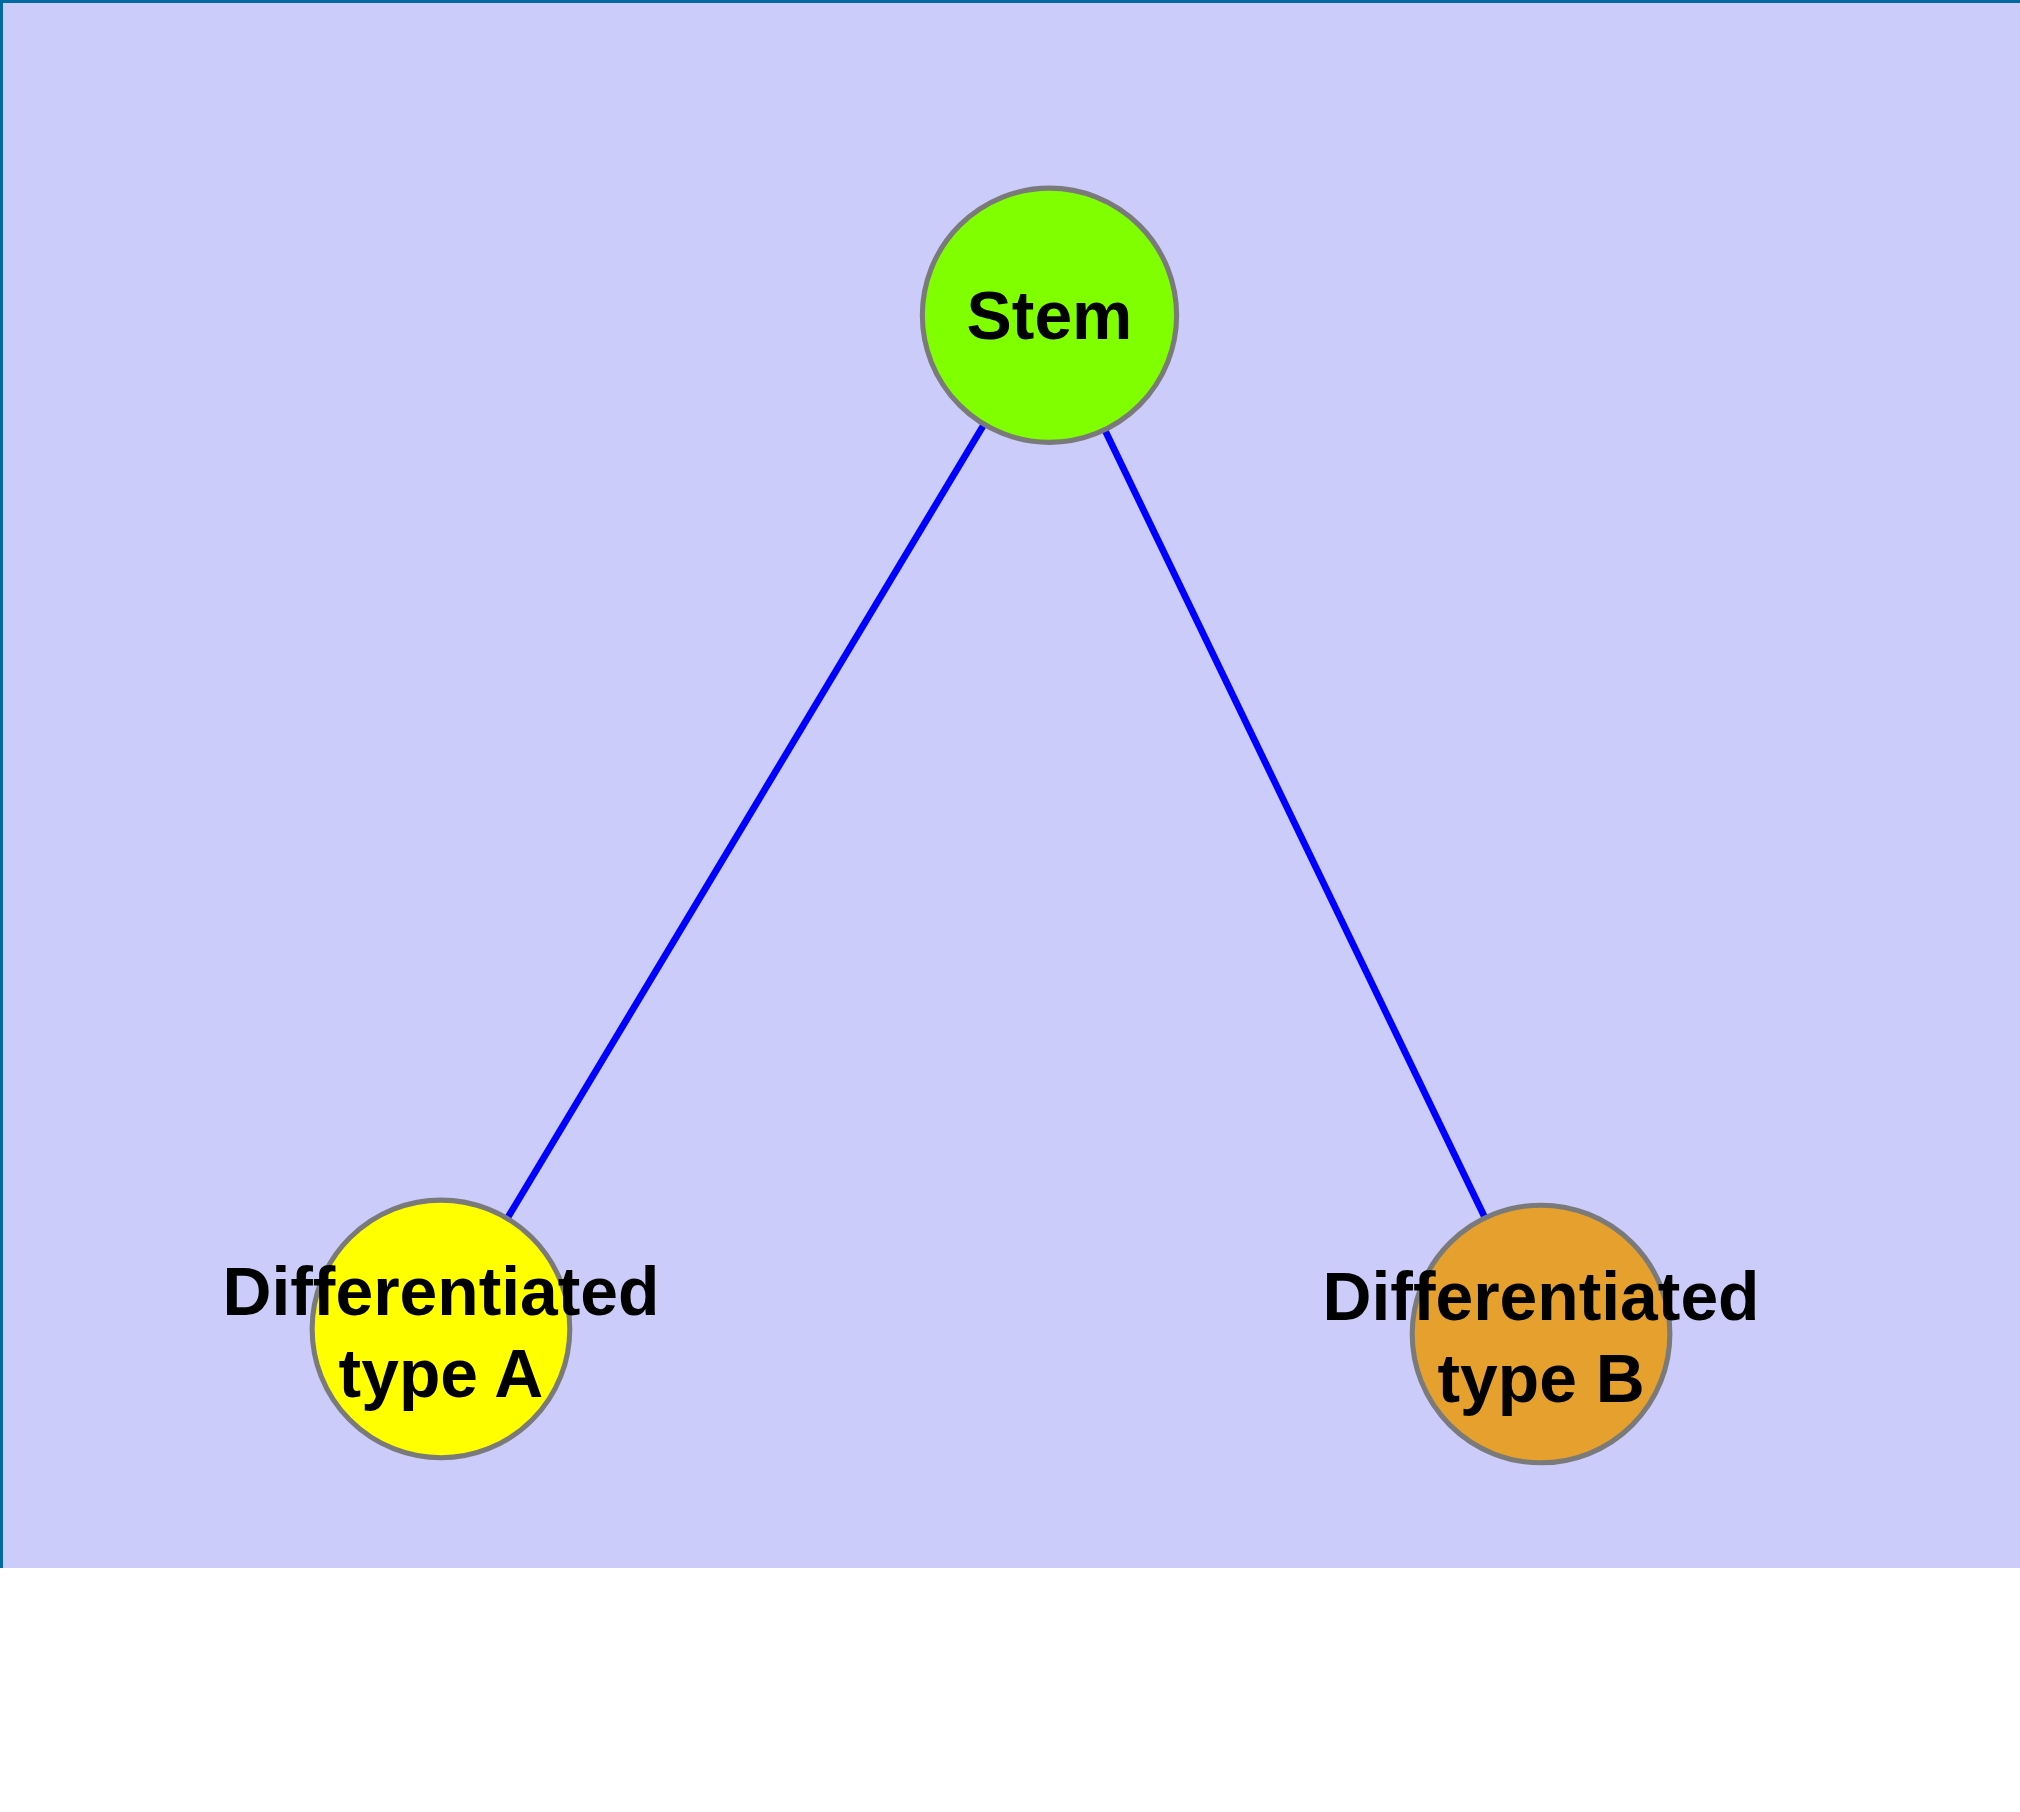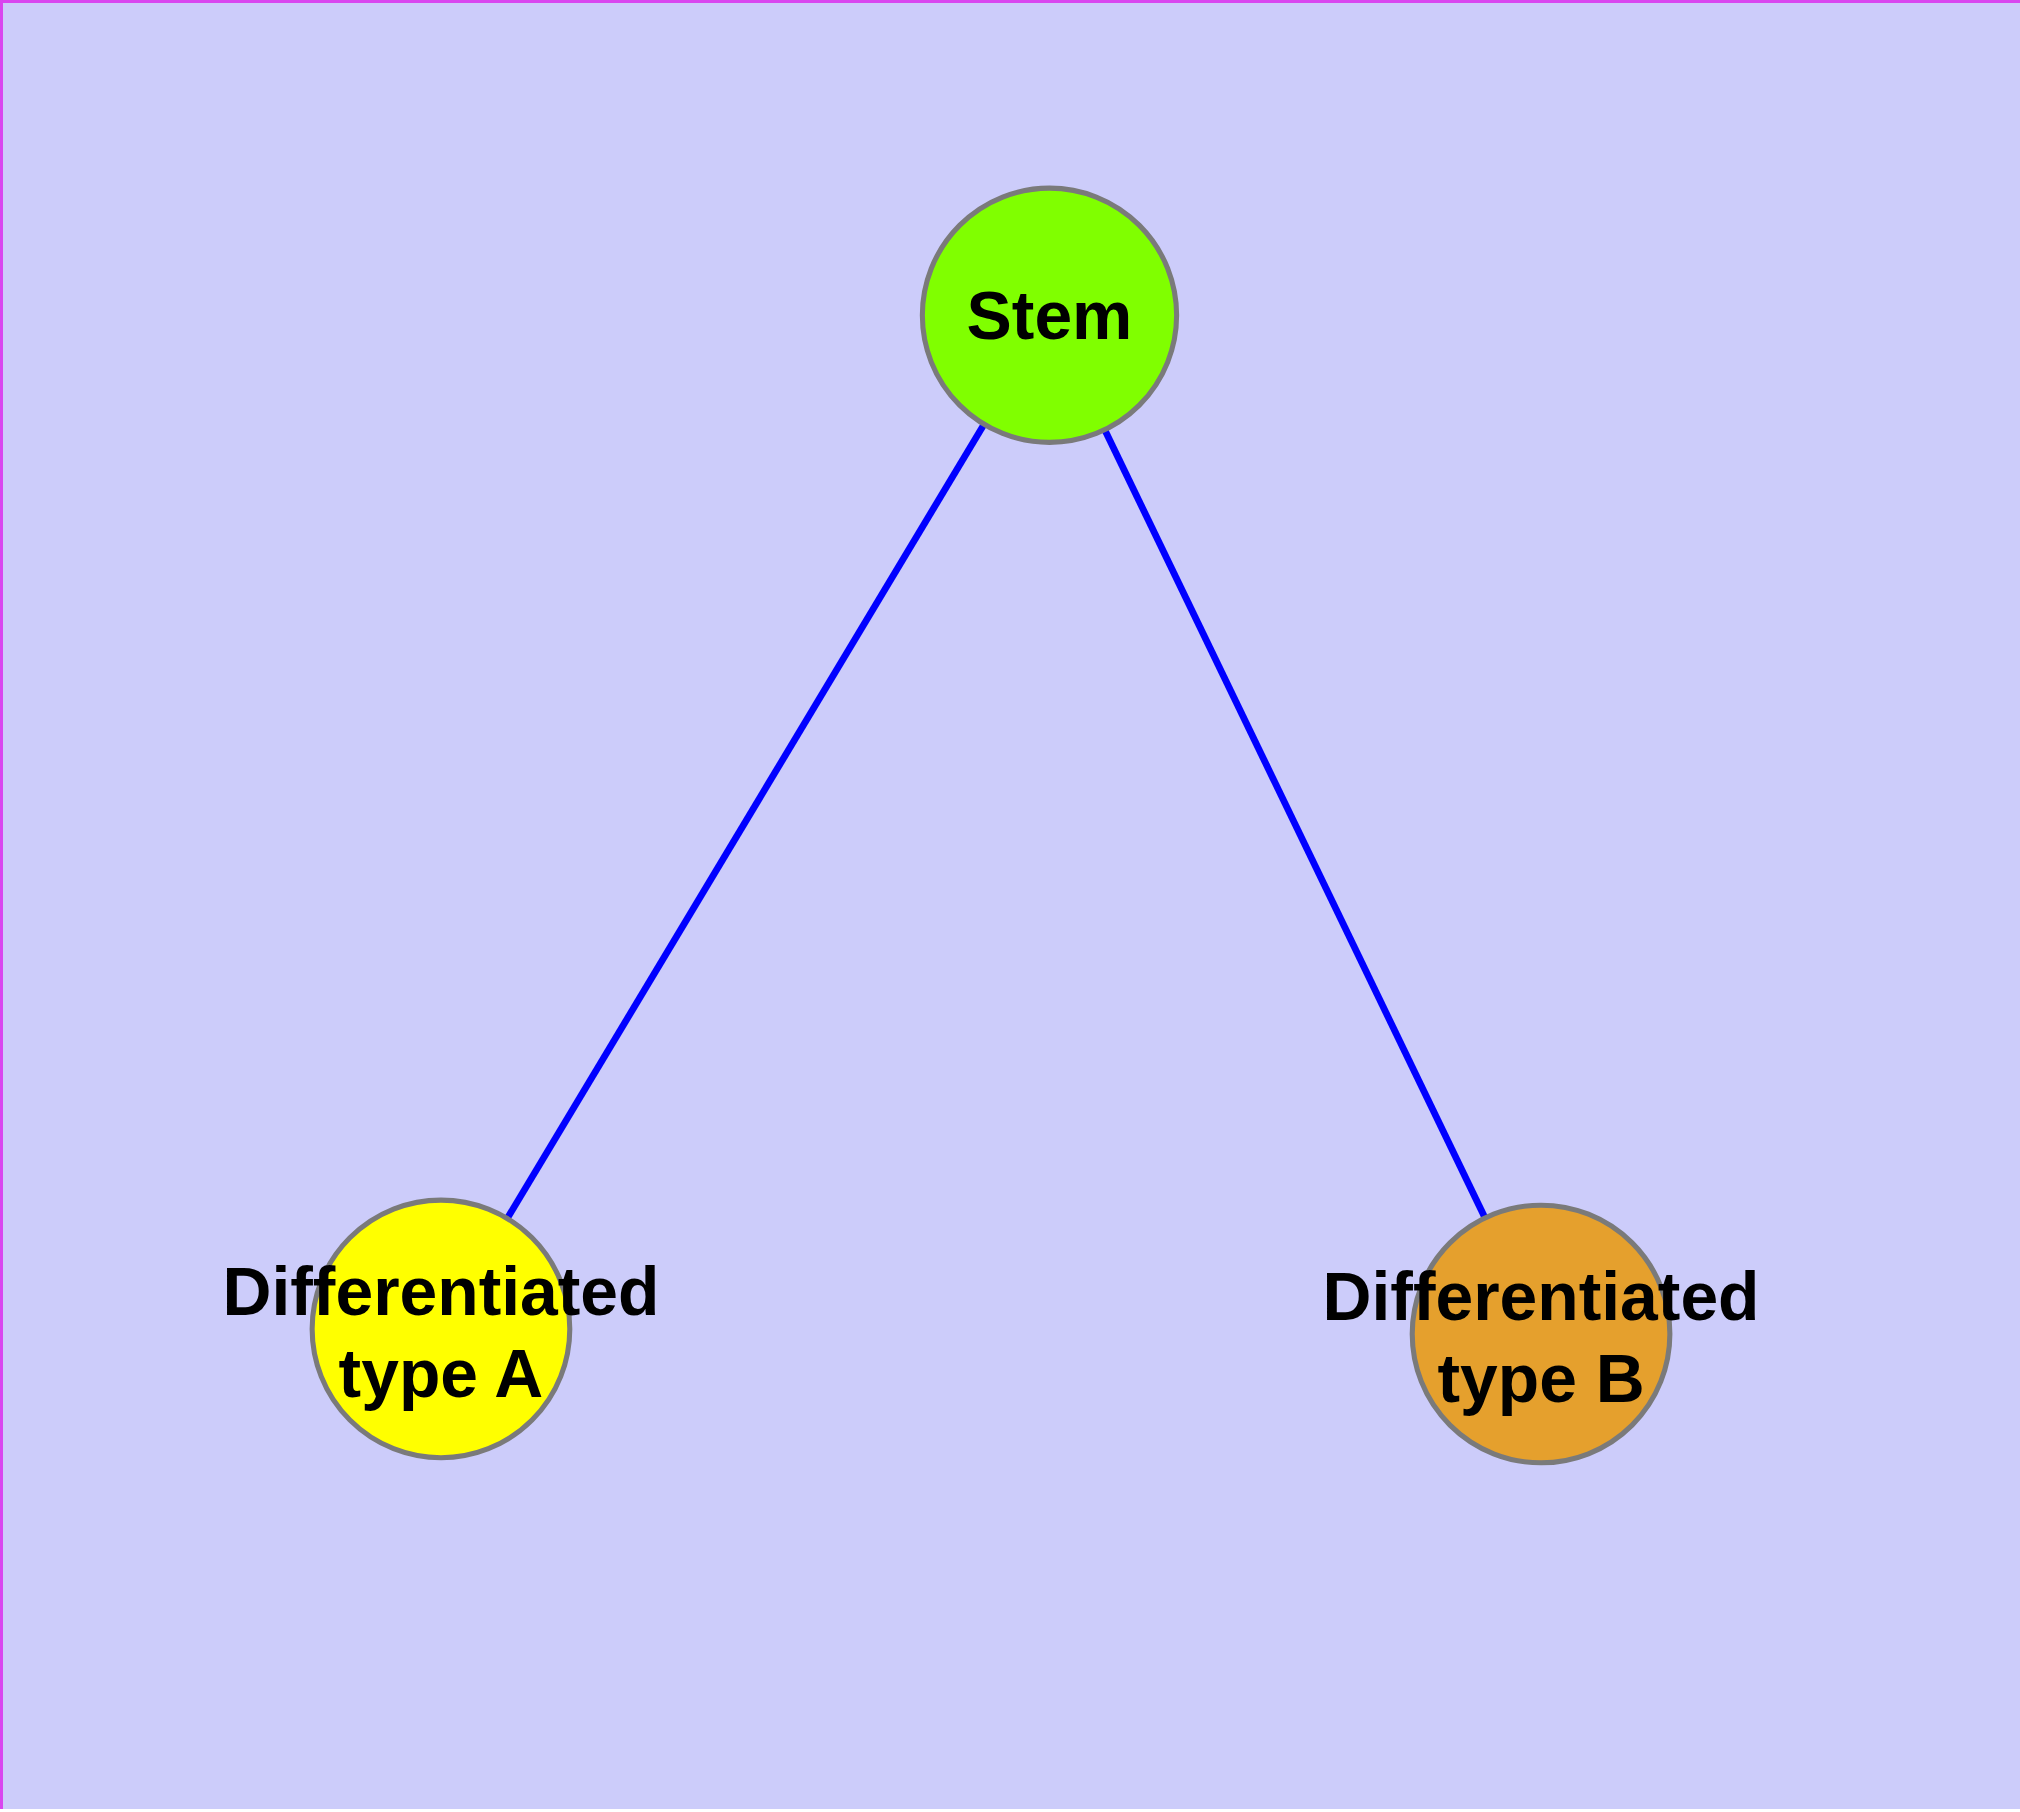--- a/index.html
+++ b/index.html
@@ -3,22 +3,22 @@
 <meta charset="utf-8">
 <style>
   html, body {
     margin: 0;
     padding: 0;
     background: #ffffff;
   }
   #canvas {
     position: relative;
     width: 2021px;
-    height: 1809px;
-    background: #d946ef;
+    height: 1568px;
+    background: #0369a1;
     overflow: hidden;
     font-family: "Liberation Sans", sans-serif;
   }
   #plot-area {
     position: absolute;
     left: 3.4px;
     top: 3.4px;
     width: 2017px;
     height: 1809px;
     background: #ccccfa;

